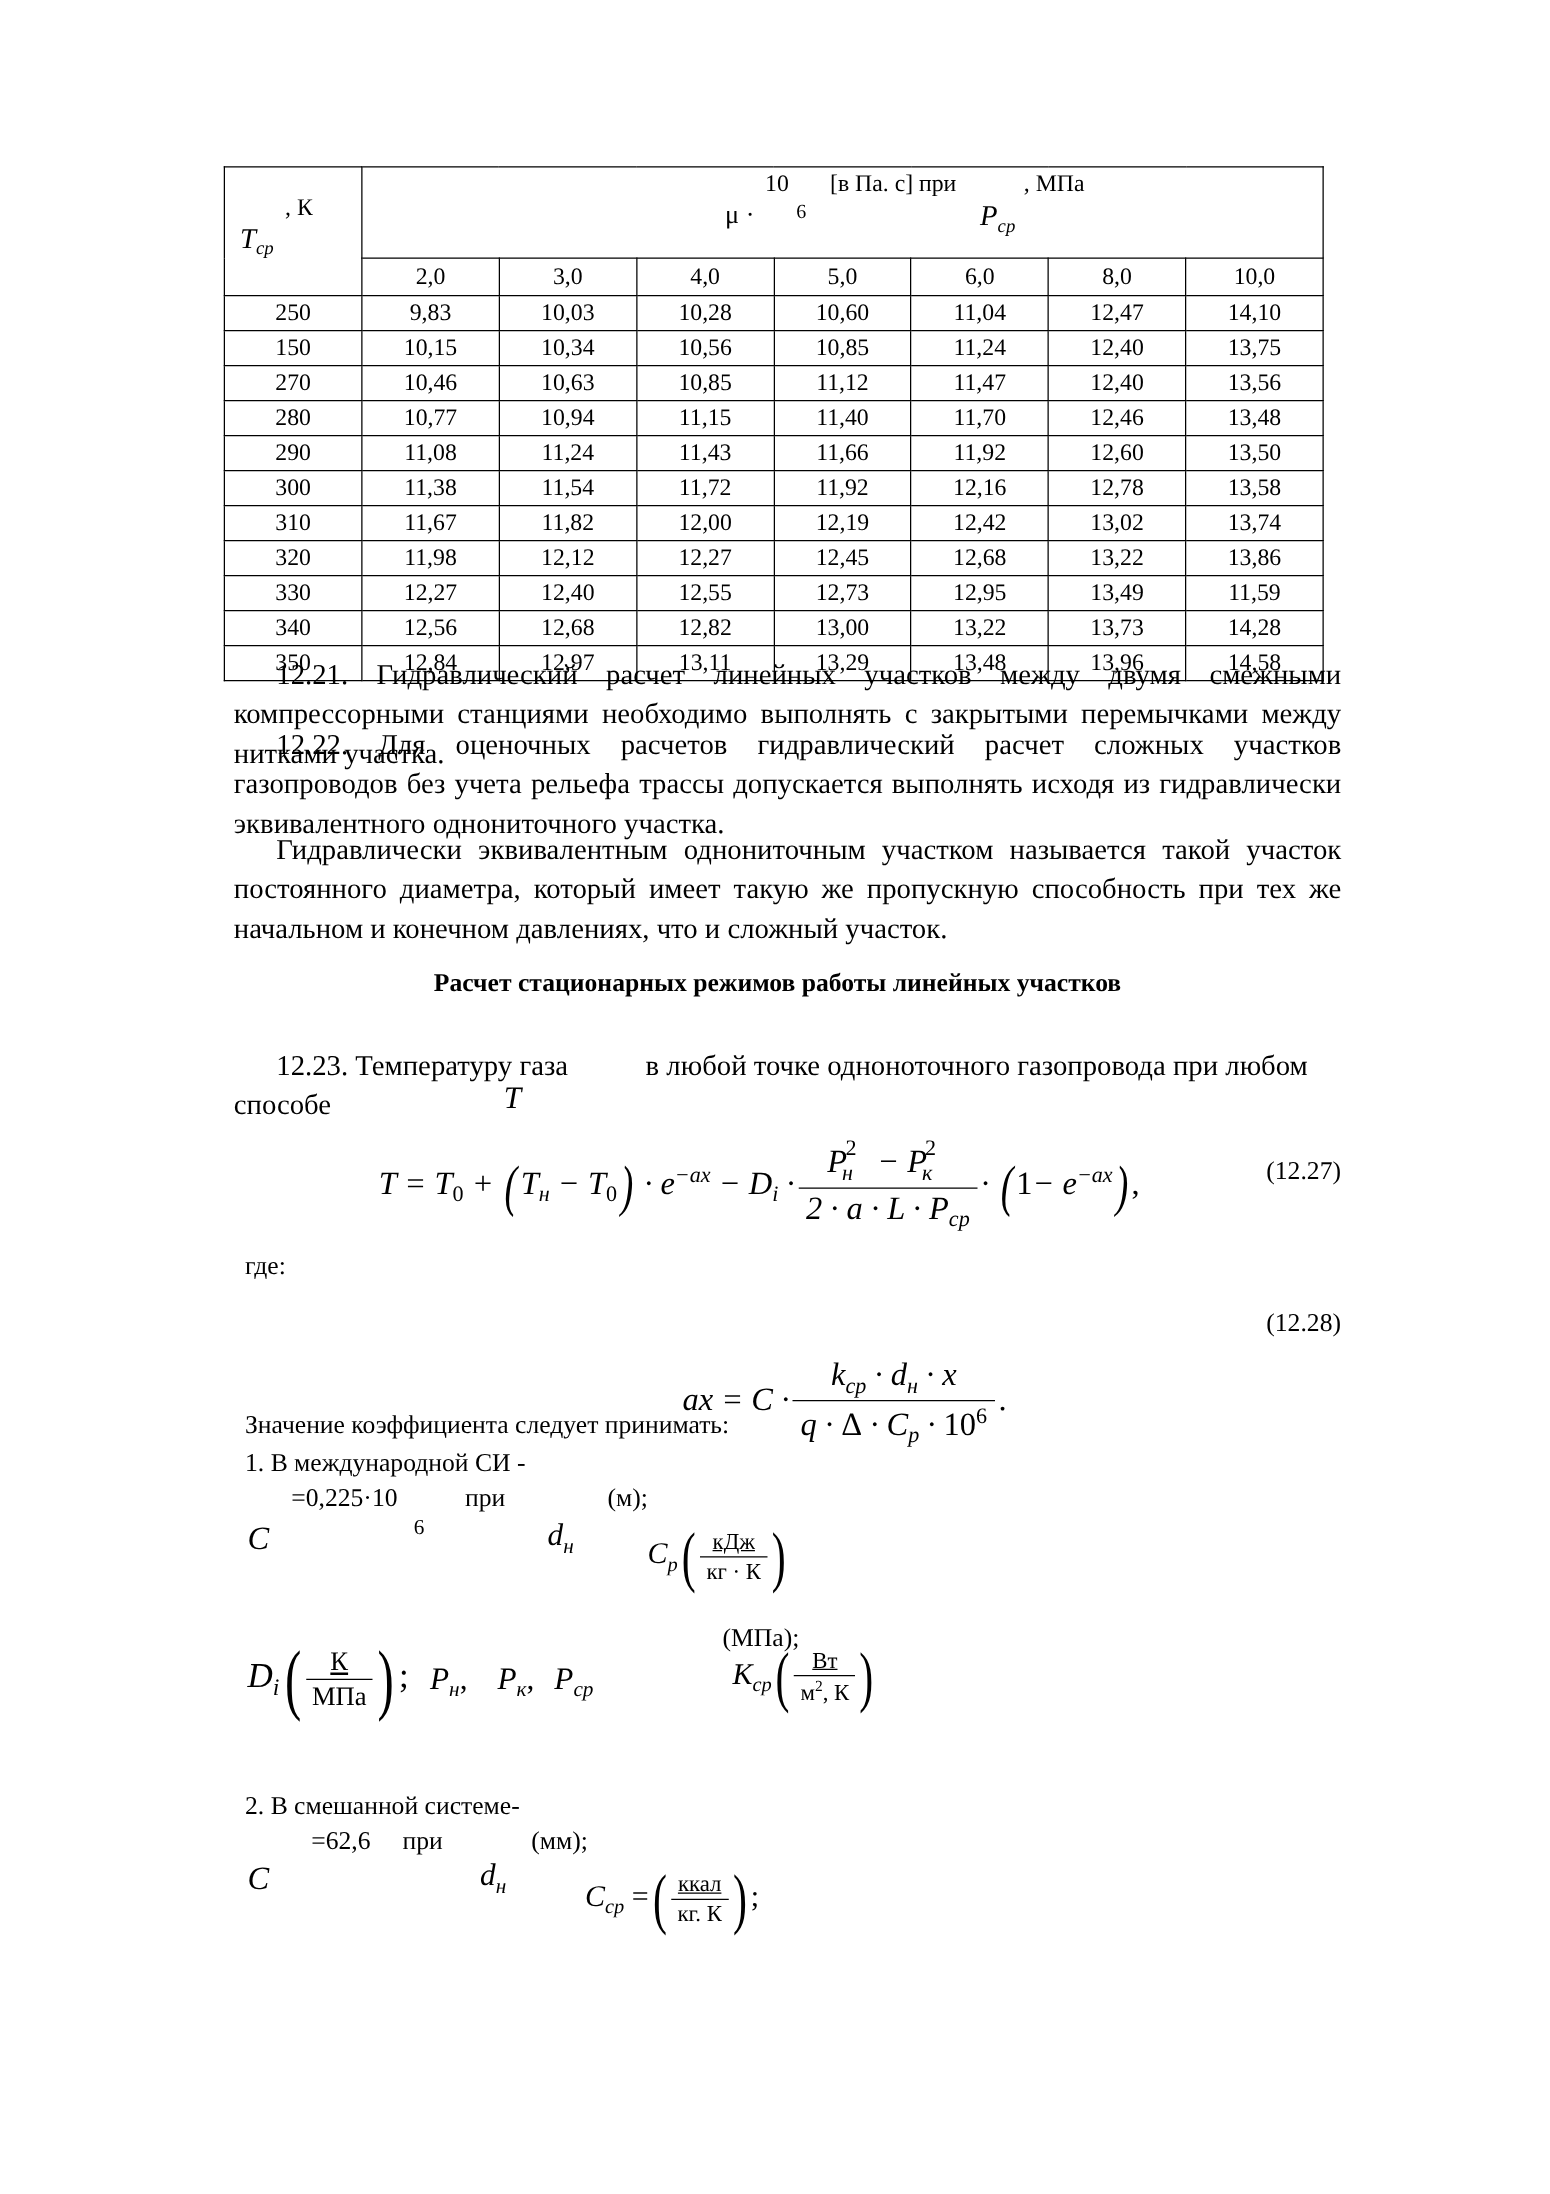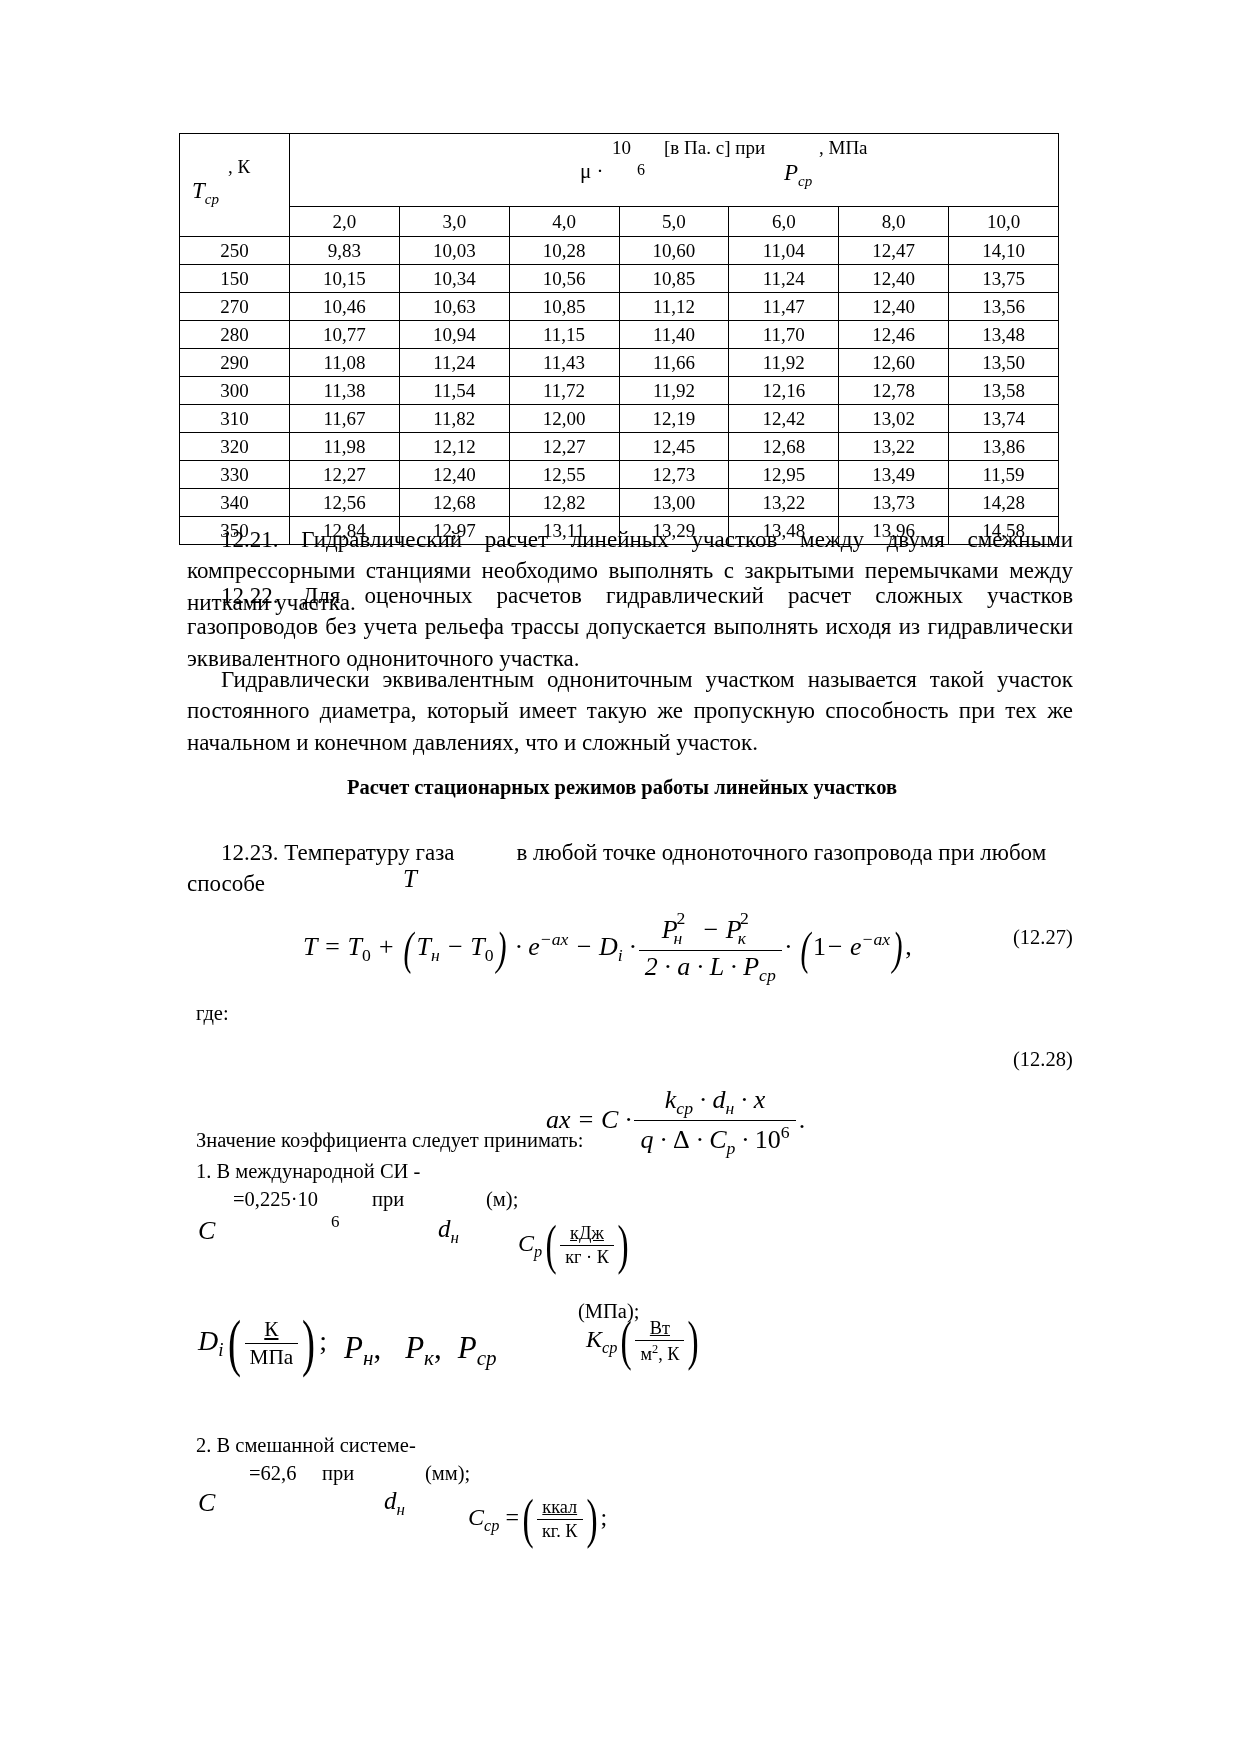--- a/index.html
+++ b/index.html
@@ -428,21 +428,21 @@
   <div class="eq-line" style="left:518px; top:1222px; font-size:24px;">
     <span class="mathi">C</span><sub class="it">p</sub><span class="paren-big">(</span><span class="unit-frac"><span class="num">кДж</span><span class="den">кг · К</span></span><span class="paren-big">)</span>
   </div>
 
   <div class="plain" style="left:578px; top:1298px;">(МПа);</div>
 
   <div class="eq-line" style="left:198px; top:1316px; font-size:28px;">
     <span class="mathi">D</span><sub class="it">i</sub><span class="paren-big">(</span><span class="unit-frac mathi"><span class="num">К</span><span class="den">МПа</span></span><span class="paren-big">)</span><span style="font-style:normal;">;</span>
   </div>
 
-  <div class="eq-line" style="left:344px; top:1330px; font-size:31px;">
+  <div class="eq-line" style="left:344px; top:1330px; font-size:25px;">
     <span class="mathi"><span>P</span><sub class="it">н</sub></span><span style="font-style:normal;">,</span><span style="display:inline-block;width:24px;"></span><span class="mathi"><span>P</span><sub class="it">к</sub></span><span style="font-style:normal;">,</span><span style="display:inline-block;width:16px;"></span><span class="mathi"><span>P</span><sub class="it">ср</sub></span>
   </div>
 
   <div class="eq-line" style="left:586px; top:1318px; font-size:24px;">
     <span class="mathi">K</span><sub class="it">ср</sub><span class="paren-big">(</span><span class="unit-frac"><span class="num">Вт</span><span class="den"><span>м</span><sup class="up">2</sup><span>, К</span></span></span><span class="paren-big">)</span>
   </div>
 
   <div class="plain" style="left:196px; top:1432px;">2. В смешанной системе-</div>
 
   <div class="plain mathi" style="left:198px; top:1485px; font-size:26px;">C</div>

